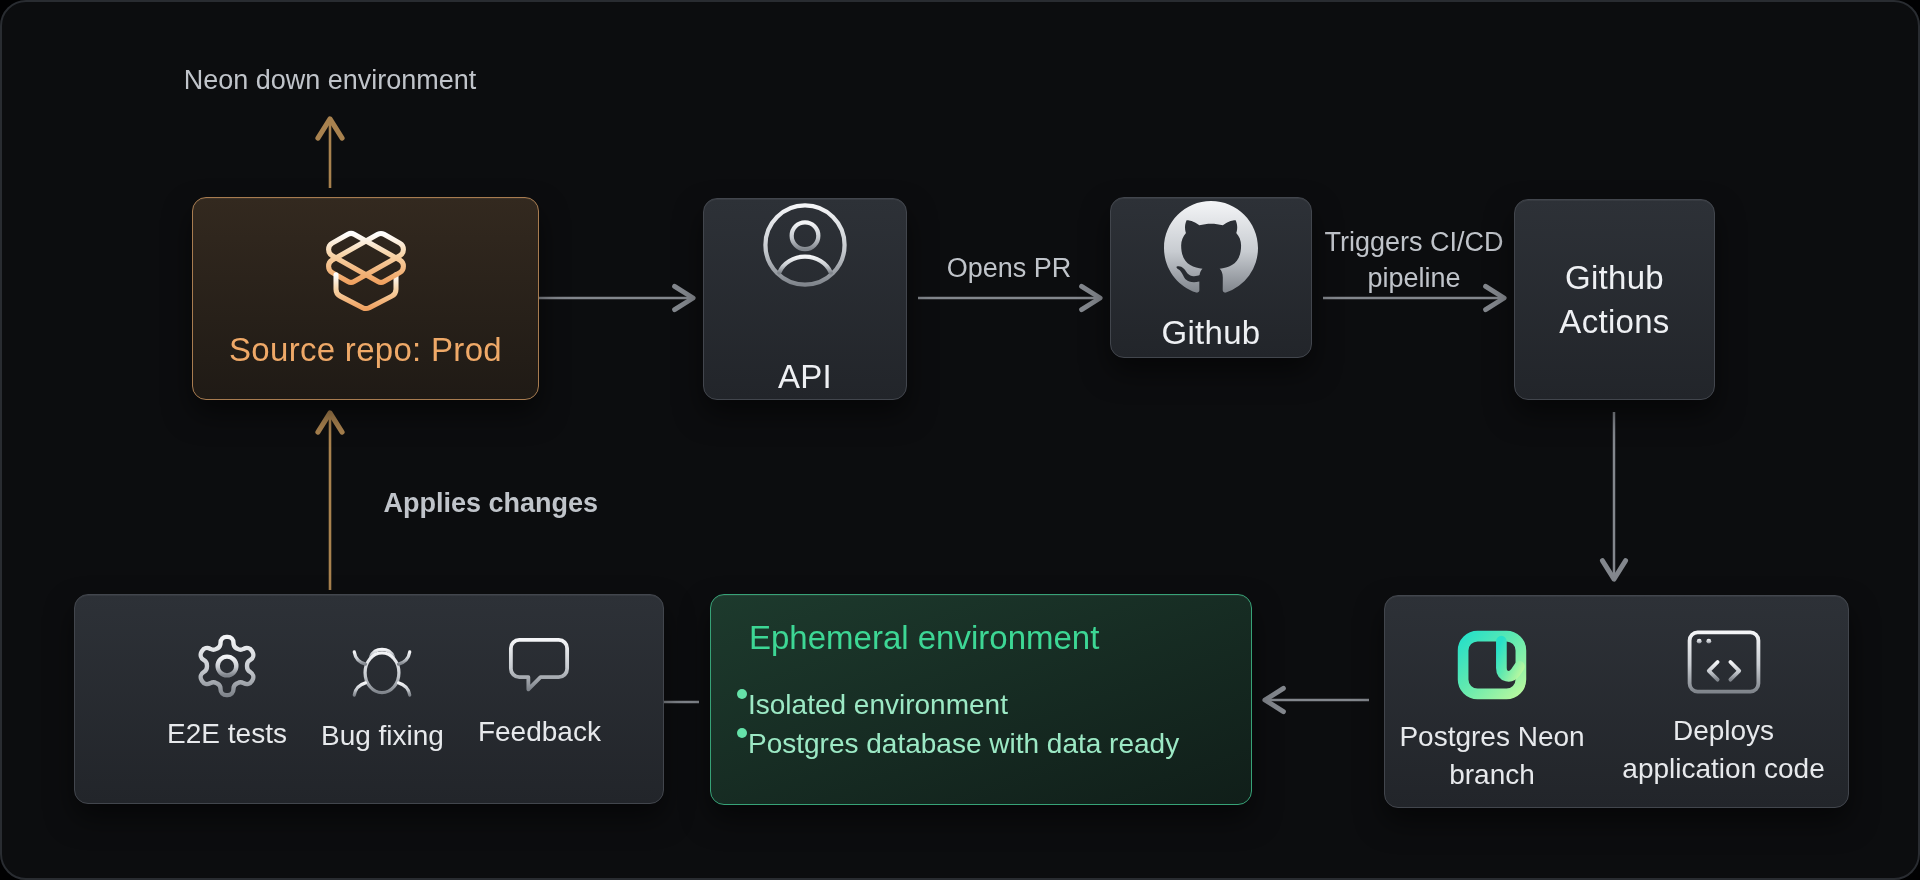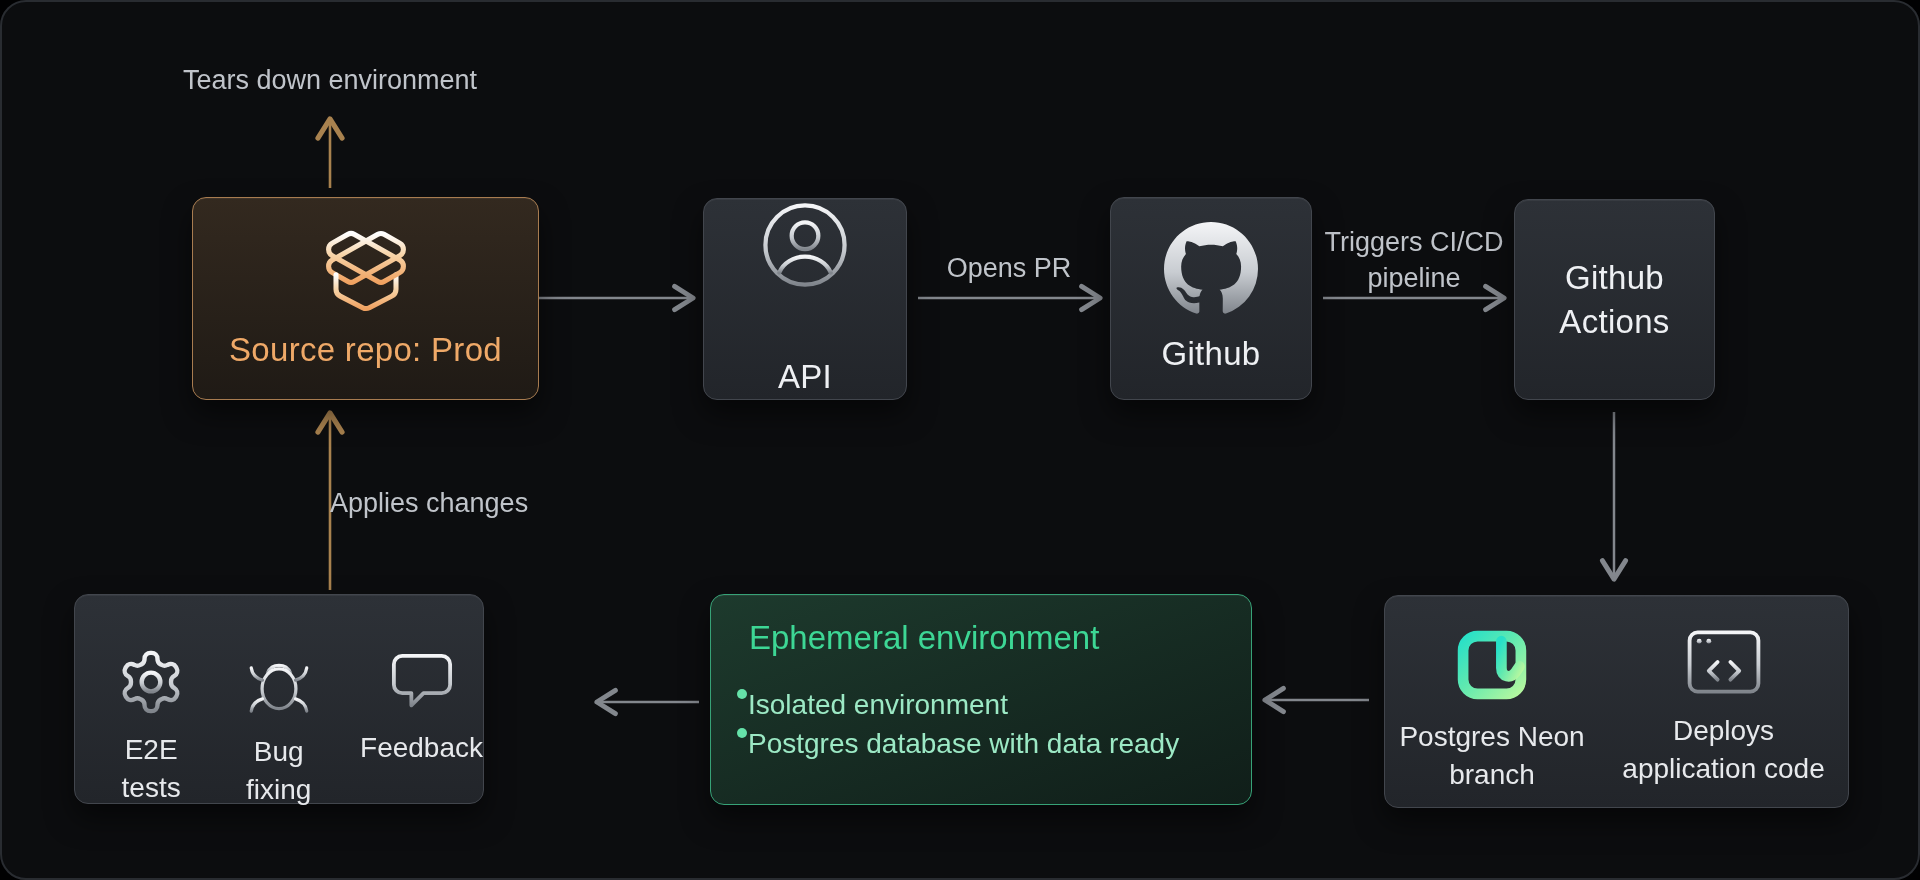--- a/index.html
+++ b/index.html
@@ -70,22 +70,22 @@
     <path d="M328,186 L328,118" stroke="#a9824f" stroke-width="2.6" fill="none" marker-end="url(#ahAmber)"></path>
     <path d="M328,588 L328,412" stroke="#a9824f" stroke-width="2.6" fill="none" marker-end="url(#ahAmber)"></path>
     <path d="M514,296 L690,296" stroke="#83878d" stroke-width="2.5" fill="none" marker-end="url(#ahGray)"></path>
     <path d="M916,296 L1097,296" stroke="#83878d" stroke-width="2.5" fill="none" marker-end="url(#ahGray)"></path>
     <path d="M1321,296 L1501,296" stroke="#83878d" stroke-width="2.5" fill="none" marker-end="url(#ahGray)"></path>
     <path d="M1612,410 L1612,576" stroke="#83878d" stroke-width="2.5" fill="none" marker-end="url(#ahGray)"></path>
     <path d="M1367,698 L1264,698" stroke="#83878d" stroke-width="2.5" fill="none" marker-end="url(#ahGray)"></path>
     <path d="M697,700 L596,700" stroke="#83878d" stroke-width="2.5" fill="none" marker-end="url(#ahGray)"></path>
   </svg>
 
-  <div class="ann" style="left:158px; top:60px; width:340px;">Tears down environment</div>
-  <div class="ann" style="left:328px; top:483px; text-align:left; width:260px;">Applies changes</div>
+  <div class="ann" style="left:158px; top:60px; width:340px;">Neon down environment</div>
+  <div class="ann" style="left:336px; top:483px; text-align:right; width:260px;font-weight:bold;">Applies changes</div>
   <div class="ann" style="left:917px; top:248px; width:180px;">Opens PR</div>
   <div class="ann" style="left:1317px; top:222px; width:190px;">Triggers CI/CD pipeline</div>
 
   <div class="node node-amber" style="left:158px; top:195px; width:347px; height:203px; gap:12px;">
     <span>
       <svg width="90" height="90" viewBox="0 0 24 24" fill="none" stroke="url(#gradAmber)" stroke-width="1.35" stroke-linecap="round" stroke-linejoin="round">
         <path d="M12 22v-9"></path>
         <path d="M15.17 2.21a1.67 1.67 0 0 1 1.63 0L21 4.57a1.93 1.93 0 0 1 0 3.36L8.82 14.79a1.655 1.655 0 0 1-1.64 0L3 12.43a1.93 1.93 0 0 1 0-3.36z"></path>
         <path d="M20 13v3.87a2.06 2.06 0 0 1-1.11 1.83l-6 3.08a1.93 1.93 0 0 1-1.78 0l-6-3.08A2.06 2.06 0 0 1 4 16.87V13"></path>
         <path d="M21 12.43a1.93 1.93 0 0 0 0-3.36L8.83 2.2a1.64 1.64 0 0 0-1.63 0L3 4.57a1.93 1.93 0 0 0 0 3.36l12.18 6.86a1.636 1.636 0 0 0 1.63 0z"></path>
@@ -98,21 +98,21 @@
     <span>
       <svg width="92" height="92" viewBox="0 0 100 100" fill="none" stroke="url(#gradSilver)" stroke-width="4.6" stroke-linecap="round">
         <circle cx="50" cy="50" r="43"></circle>
         <circle cx="50" cy="40" r="14.5"></circle>
         <path d="M22,80 a30,27 0 0 1 56,0"></path>
       </svg>
     </span>
     <div class="node-label">API</div>
   </div>
 
-  <div class="node" style="left:1108px; top:195px; width:202px; height:203px;">
+  <div class="node" style="left:1108px; top:195px; width:202px; height:161px;">
     <span>
       <svg width="94" height="94" viewBox="0 0 16 16" fill="url(#gradSilver)">
         <path fill-rule="evenodd" d="M8 0C3.58 0 0 3.58 0 8c0 3.54 2.29 6.53 5.47 7.59.4.07.55-.17.55-.38 0-.19-.01-.82-.01-1.49-2.01.37-2.53-.49-2.69-.94-.09-.23-.48-.94-.82-1.13-.28-.15-.68-.52-.01-.53.63-.01 1.08.58 1.23.82.72 1.21 1.87.87 2.33.66.07-.52.28-.87.51-1.07-1.78-.2-3.64-.89-3.64-3.95 0-.87.31-1.59.82-2.15-.08-.2-.36-1.02.08-2.12 0 0 .67-.21 2.2.82.64-.18 1.32-.27 2-.27s1.36.09 2 .27c1.53-1.04 2.2-.82 2.2-.82.44 1.1.16 1.92.08 2.12.51.56.82 1.27.82 2.15 0 3.07-1.87 3.75-3.65 3.95.29.25.54.73.54 1.48 0 1.07-.01 1.93-.01 2.2 0 .21.15.46.55.38A8.01 8.01 0 0 0 16 8c0-4.42-3.58-8-8-8z"></path>
       </svg>
     </span>
     <div class="node-label">Github</div>
   </div>
 
   <div class="node" style="left:1512px; top:197px; width:201px; height:201px;">
     <div class="node-label" style="width:160px;">Github Actions</div>
@@ -150,21 +150,21 @@
         <span class="bullet-dot"></span>
         <span>Isolated environment</span>
       </li>
       <li>
         <span class="bullet-dot"></span>
         <span>Postgres database with data ready</span>
       </li>
     </ul>
   </div>
 
-  <div class="node node-row" style="left:72px; top:592px; width:410px; height:210px; padding-top:52px; justify-content:center; padding-left:30px; gap:34px;">
+  <div class="node node-row" style="left:72px; top:592px; width:590px; height:210px; padding-top:36px; justify-content:center; padding-left:30px; gap:34px;">
     <div class="icon-col">
       <span>
         <svg width="70" height="70" viewBox="0 0 24 24" fill="none" stroke="url(#gradSilver)" stroke-width="1.5" stroke-linecap="round" stroke-linejoin="round">
           <path d="M12.22 2h-.44a2 2 0 0 0-2 2v.18a2 2 0 0 1-1 1.73l-.43.25a2 2 0 0 1-2 0l-.15-.08a2 2 0 0 0-2.73.73l-.22.38a2 2 0 0 0 .73 2.73l.15.1a2 2 0 0 1 1 1.72v.51a2 2 0 0 1-1 1.74l-.15.09a2 2 0 0 0-.73 2.73l.22.38a2 2 0 0 0 2.73.73l.15-.08a2 2 0 0 1 2 0l.43.25a2 2 0 0 1 1 1.73V20a2 2 0 0 0 2 2h.44a2 2 0 0 0 2-2v-.18a2 2 0 0 1 1-1.73l.43-.25a2 2 0 0 1 2 0l.15.08a2 2 0 0 0 2.73-.73l.22-.39a2 2 0 0 0-.73-2.73l-.15-.08a2 2 0 0 1-1-1.74v-.5a2 2 0 0 1 1-1.74l.15-.09a2 2 0 0 0 .73-2.73l-.22-.38a2 2 0 0 0-2.73-.73l-.15.08a2 2 0 0 1-2 0l-.43-.25a2 2 0 0 1-1-1.73V4a2 2 0 0 0-2-2z"></path>
           <circle cx="12" cy="12" r="3.2"></circle>
         </svg>
       </span>
       <div class="item-label">E2E tests</div>
     </div>
     <div class="icon-col">

